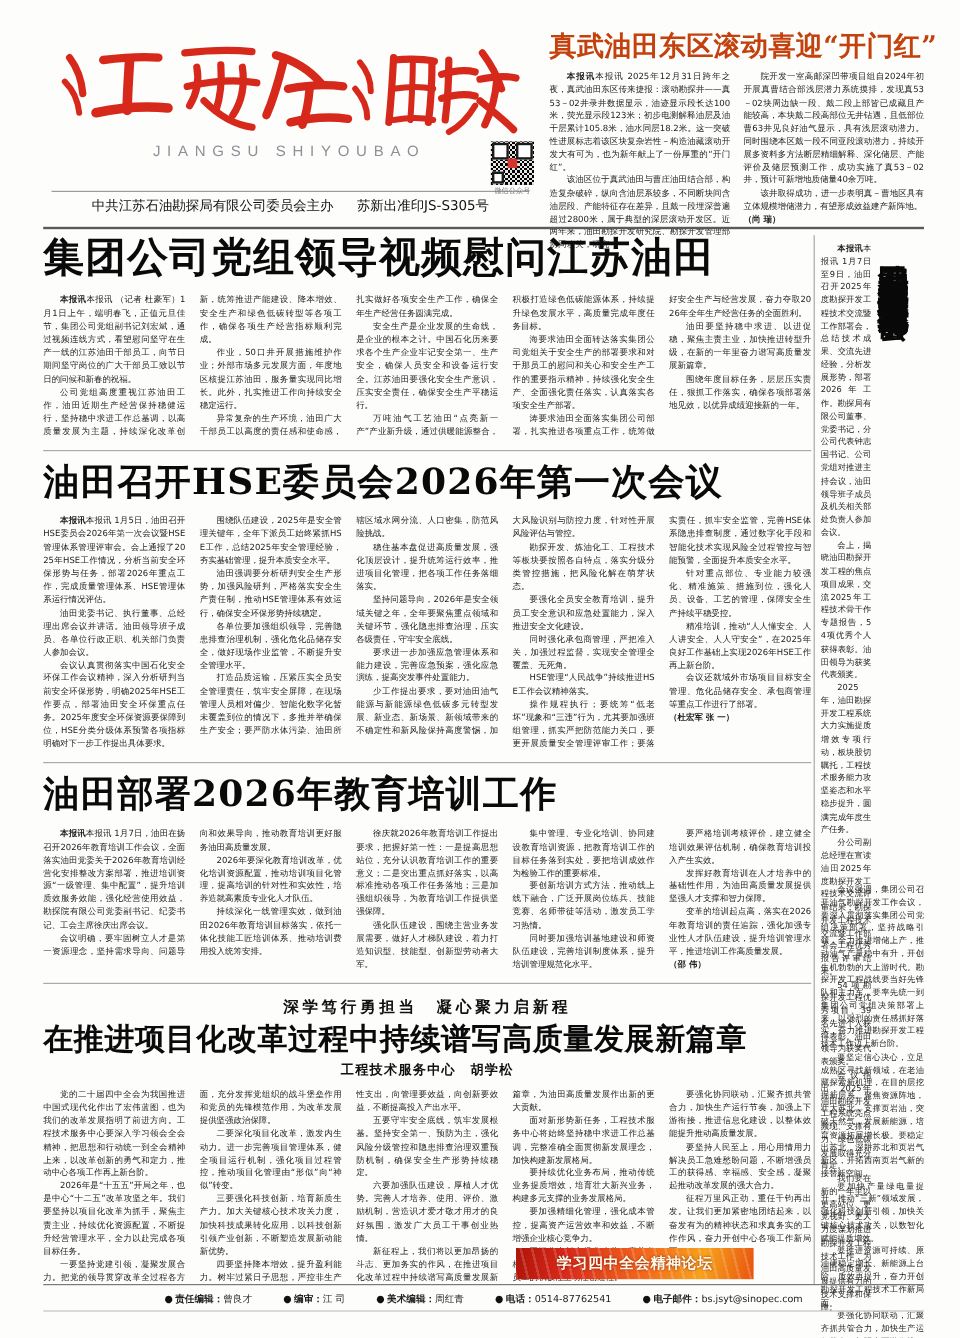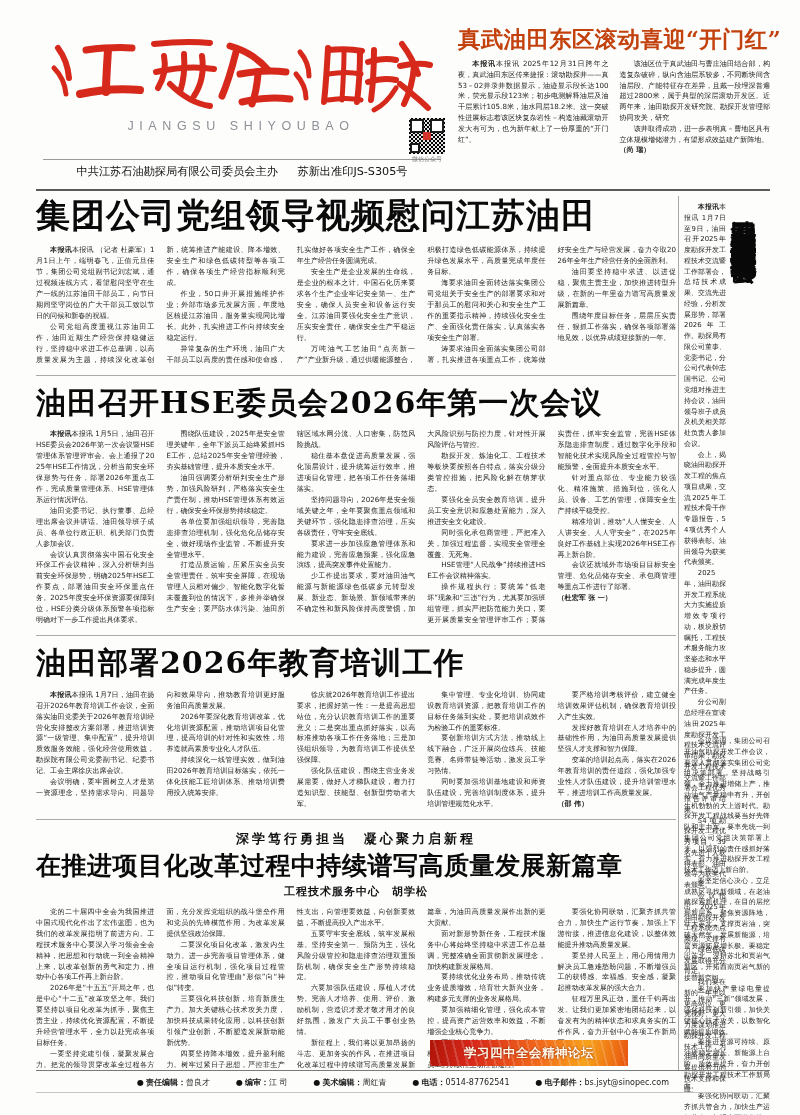--- a/index.html
+++ b/index.html
@@ -355,20 +355,21 @@
         <div class="qr-bl"></div>
       </div>
     </div>
     <div class="qr-cap">微信公众号</div>
 
     <div class="tr-article">
       <div class="tr-head">真武油田东区滚动喜迎“开门红”</div>
       <div class="tr-cols">
         <p><b>本报讯</b><span>本报讯 2025年12月31日跨年之夜，真武油田东区传来捷报：滚动勘探井——真53－02井录井数据显示，油迹显示段长达100米，荧光显示段123米；初步电测解释油层及油干层累计105.8米，油水同层18.2米。这一突破性进展标志着该区块复杂岩性－构造油藏滚动开发大有可为，也为新年献上了一份厚重的“开门红”。</span></p>
         <p>该油区位于真武油田与曹庄油田结合部，构造复杂破碎，纵向含油层系较多，不同断块间含油层段、产能特征存在差异，且戴一段埋深普遍超过2800米，属于典型的深层滚动开发区。近两年来，油田勘探开发研究院、勘探开发管理部协同攻关，研究</p>
+        <p>院开发一室高邮深凹带项目组自2024年初开展真曹结合部浅层潜力系统摸排，发现真53－02块周边缺一段、戴二段上部皆已成藏且产能较高，本块戴二段高部位无井钻遇，且低部位曹63井见良好油气显示，具有浅层滚动潜力。同时围绕本区戴一段不同亚段滚动潜力，持续开展多资料多方法断层精细解释、深化储层、产能评价及储层预测工作，成功实施了真53－02井，预计可新增地质储量40余万吨。</p>
         <p>该井取得成功，进一步表明真－曹地区具有立体规模增储潜力，有望形成效益建产新阵地。</p>
         <p class="byline-r">（尚 瑞）</p>
       </div>
     </div>
   </div>
 
   <div class="body-sep"></div>
   <div class="vdivider"></div>
 
   <div class="main-col">

